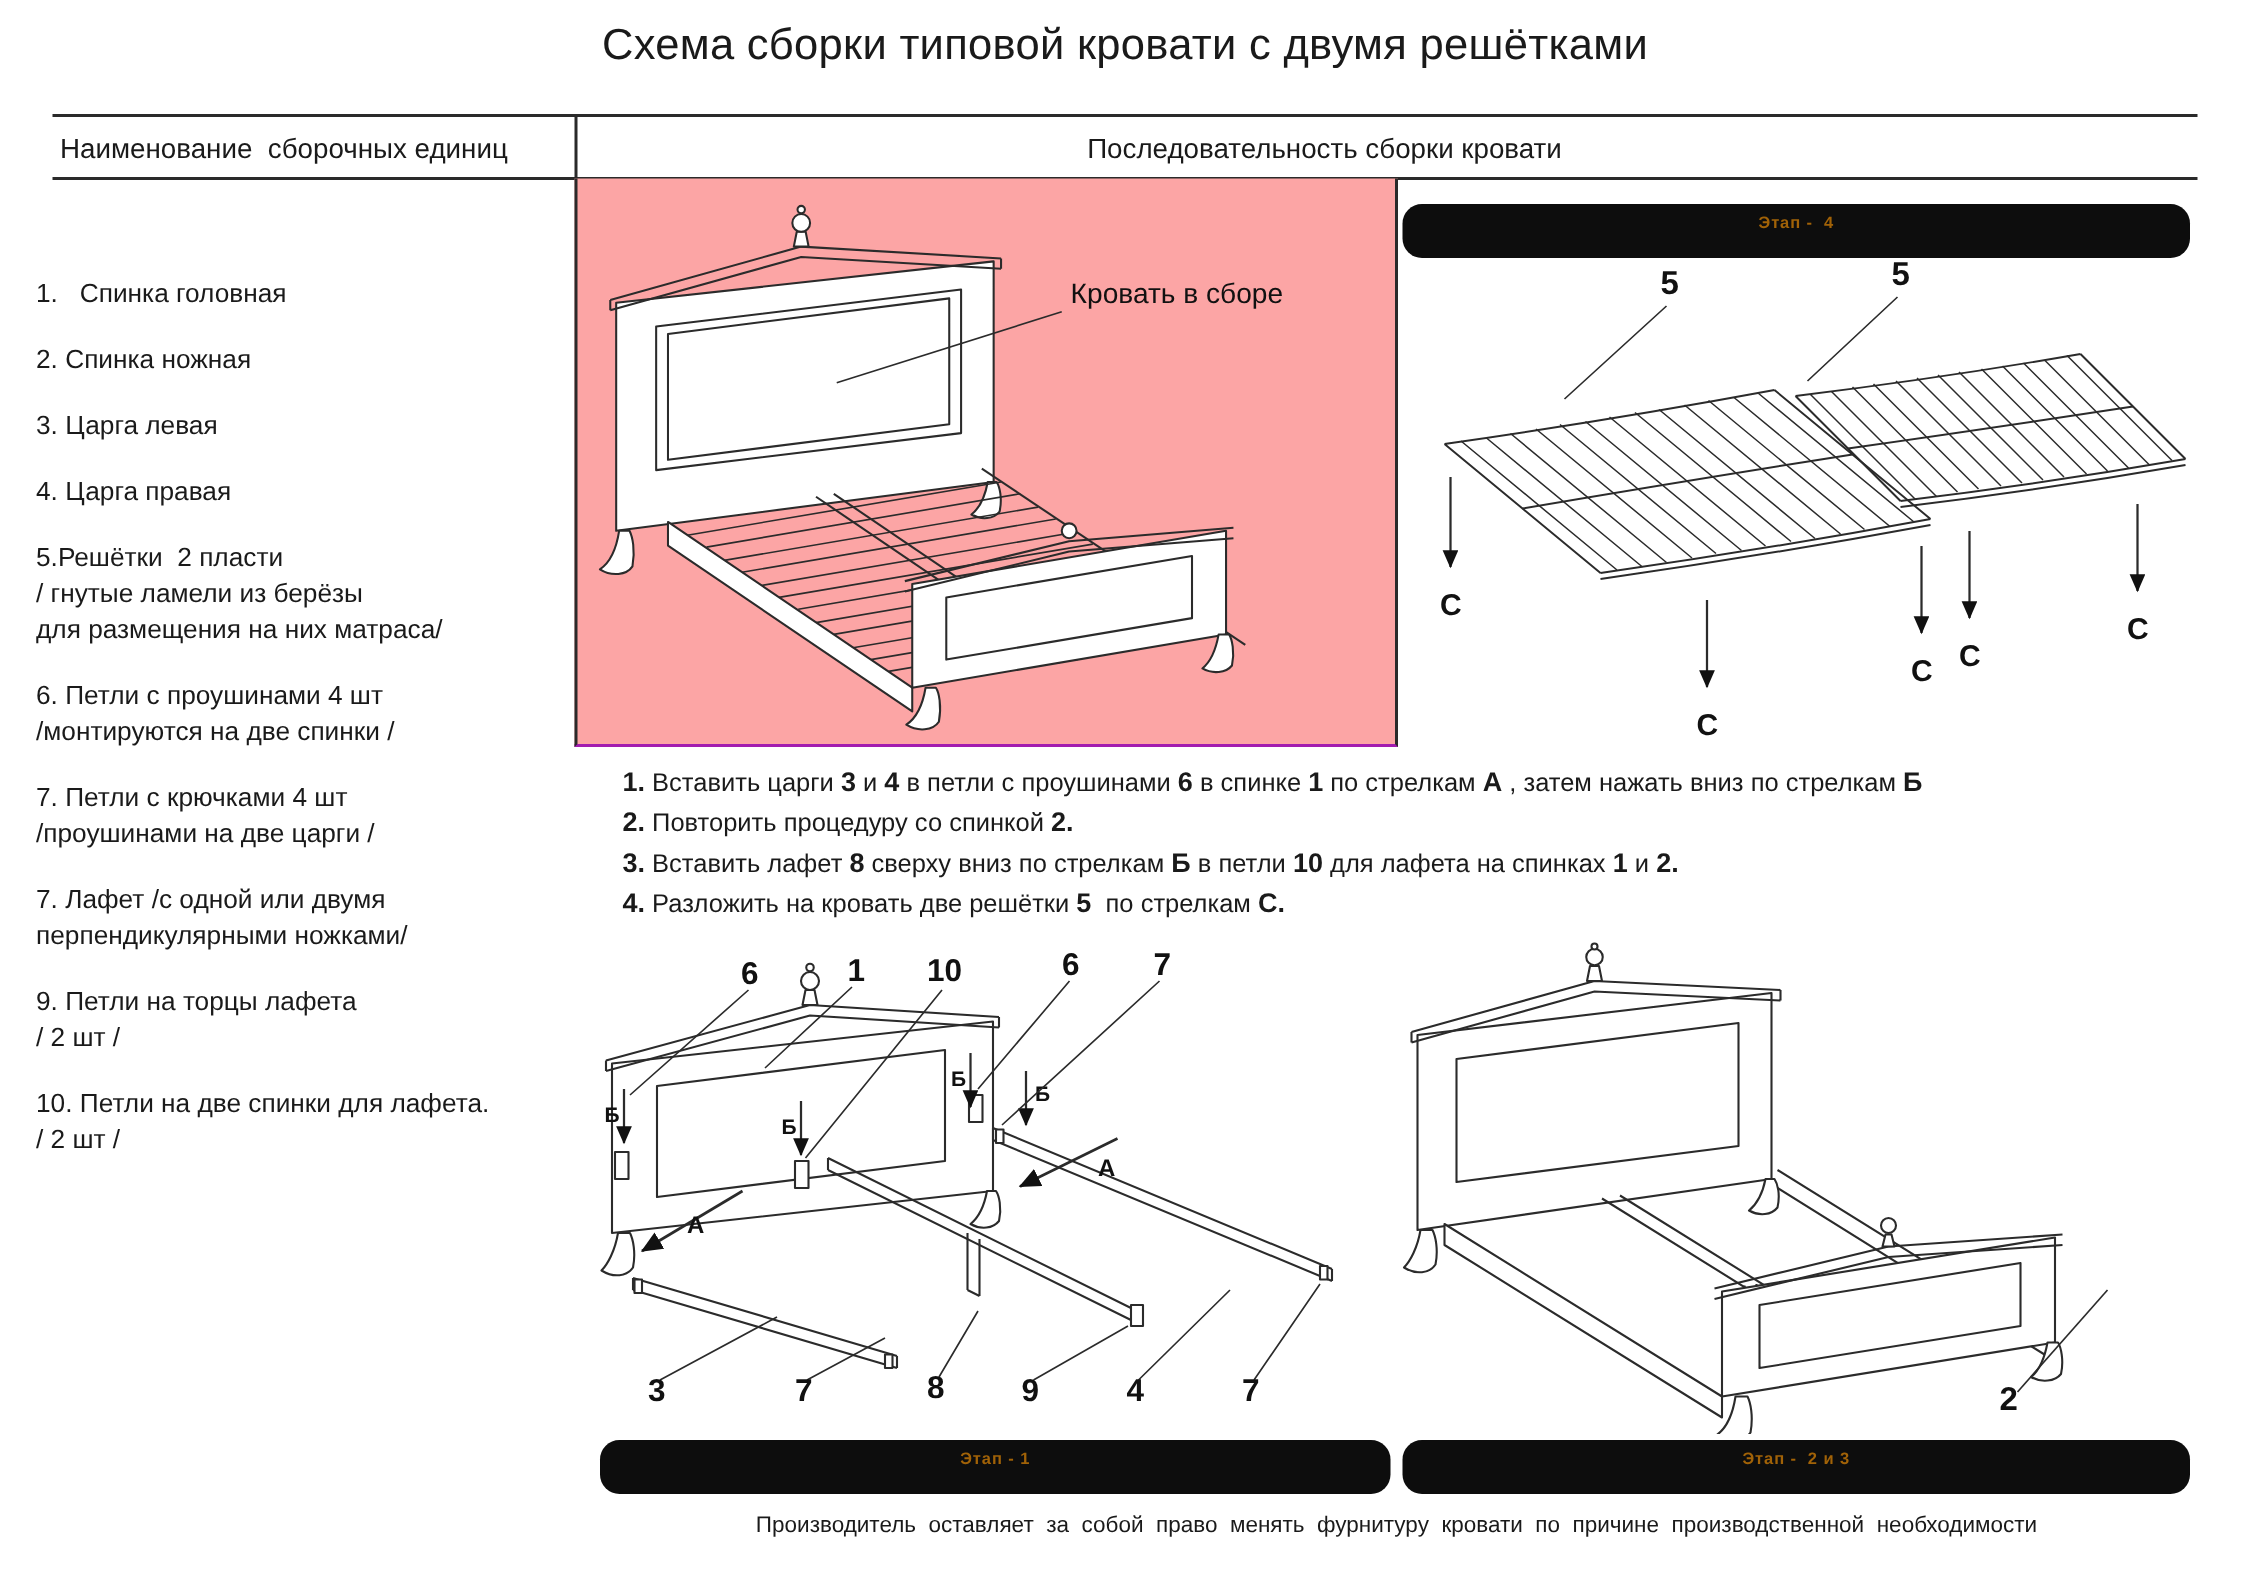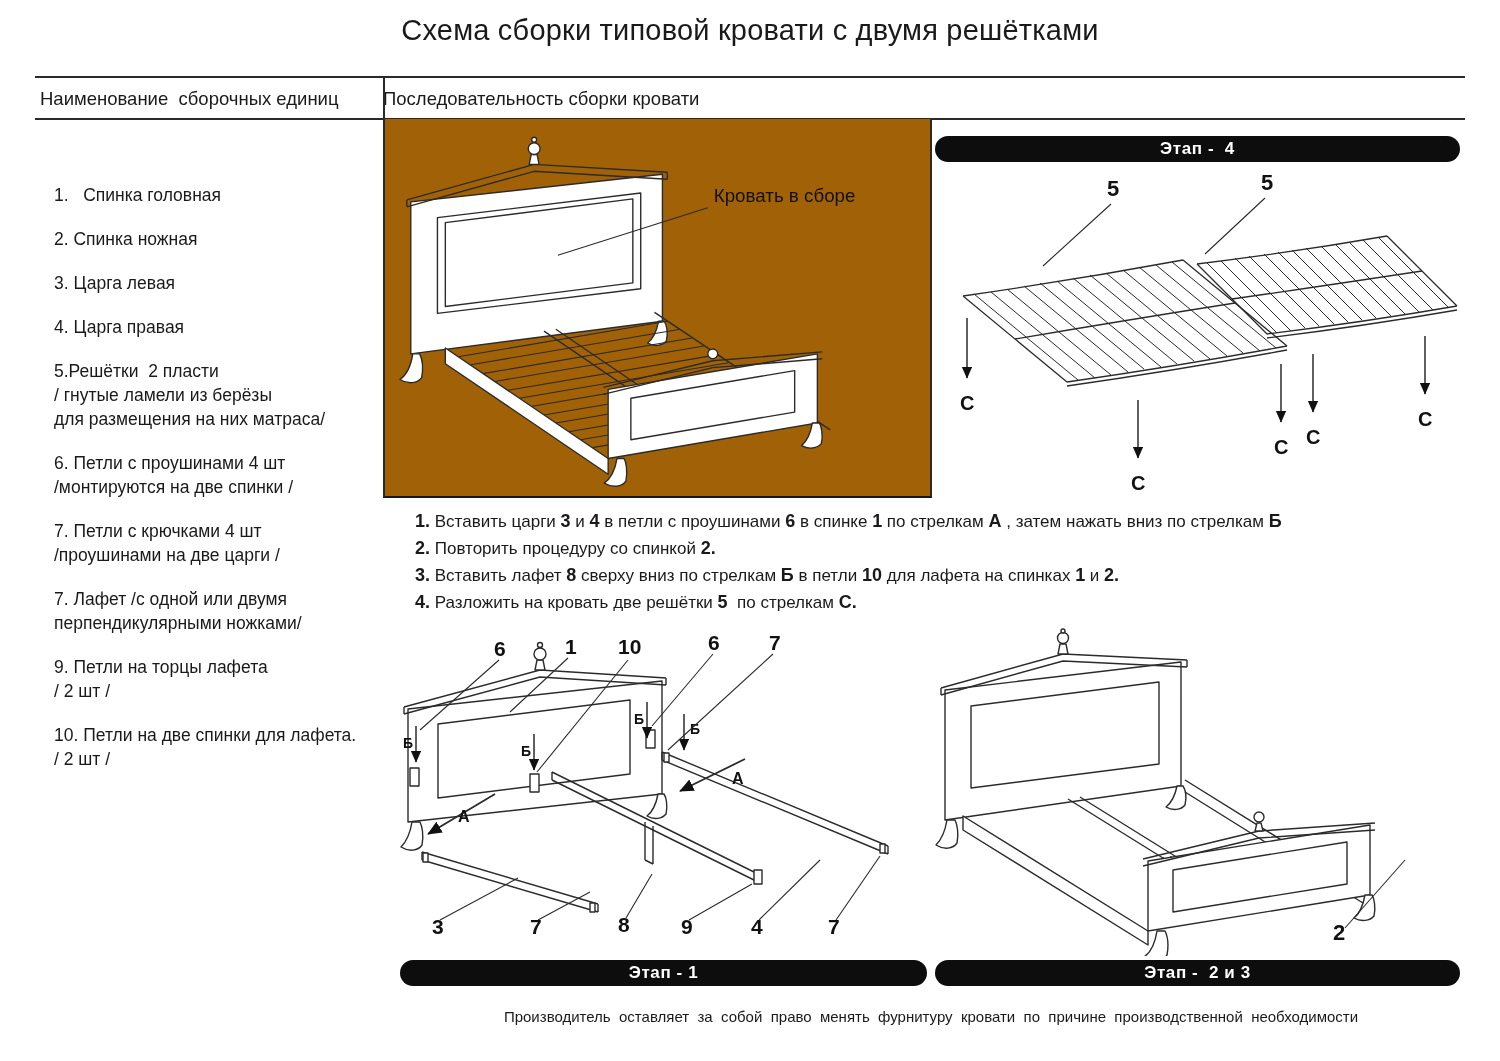--- a/index.html
+++ b/index.html
@@ -9,29 +9,29 @@
   .title{position:absolute;top:14px;left:35px;width:1430px;text-align:center;font-size:29px;font-weight:400;letter-spacing:.2px;white-space:pre}
   .title .tb{font-weight:400}
 
   .rule{position:absolute;left:35px;width:1430px;border-top:2px solid #2a2a2a}
   .rule.r1{top:76px}
   .rule.r2{top:118px}
   .vseg{position:absolute;left:383px;top:76px;height:42px;border-left:2px solid #2a2a2a}
 
   .col-header{position:absolute;top:88px;font-size:18.5px;white-space:pre}
   .col-header.left{left:40px}
-  .col-header.right{left:383px;width:1000px;text-align:left}
-
-  .parts-list{position:absolute;left:54px;top:183px;width:345px;font-size:17.5px}
+  .col-header.right{left:383px;width:1000px;text-align:center}
+
+  .parts-list{position:absolute;left:24px;top:183px;width:345px;font-size:17.5px}
   .pl-item{margin-bottom:20px}
   .pl-line{line-height:24px;white-space:pre-wrap}
 
-  .bed-box{position:absolute;left:383px;top:119px;width:549px;height:379px;border-left:2px solid #2a2a2a;border-right:2px solid #2a2a2a;border-bottom:2px solid #0f172a;background:#a16207}
-
-  .stage-banner{position:absolute;height:26px;background:#0d0d0d;border-radius:13px;color:#ffffff;font-size:17px;font-weight:700;letter-spacing:.6px;text-align:center;line-height:26px;white-space:pre}
+  .bed-box{position:absolute;left:383px;top:119px;width:549px;height:379px;border-left:2px solid #2a2a2a;border-right:2px solid #2a2a2a;border-bottom:2px solid #a21caf;background:#fca5a5}
+
+  .stage-banner{position:absolute;height:36px;background:#0d0d0d;border-radius:13px;color:#a16207;font-size:11px;font-weight:700;letter-spacing:.6px;text-align:center;line-height:26px;white-space:pre}
   .banner-s4{left:935px;top:136px;width:525px}
   .banner-s1{left:400px;top:960px;width:527px}
   .banner-s23{left:935px;top:960px;width:525px}
 
   .diagram{position:absolute}
   .svg-s4{left:935px;top:168px;width:525px;height:330px}
   .svg-s1{left:400px;top:626px;width:530px;height:330px}
   .svg-s23{left:935px;top:626px;width:525px;height:330px}
 
   .instructions{position:absolute;left:415px;top:508px;width:1068px;font-size:17px}

